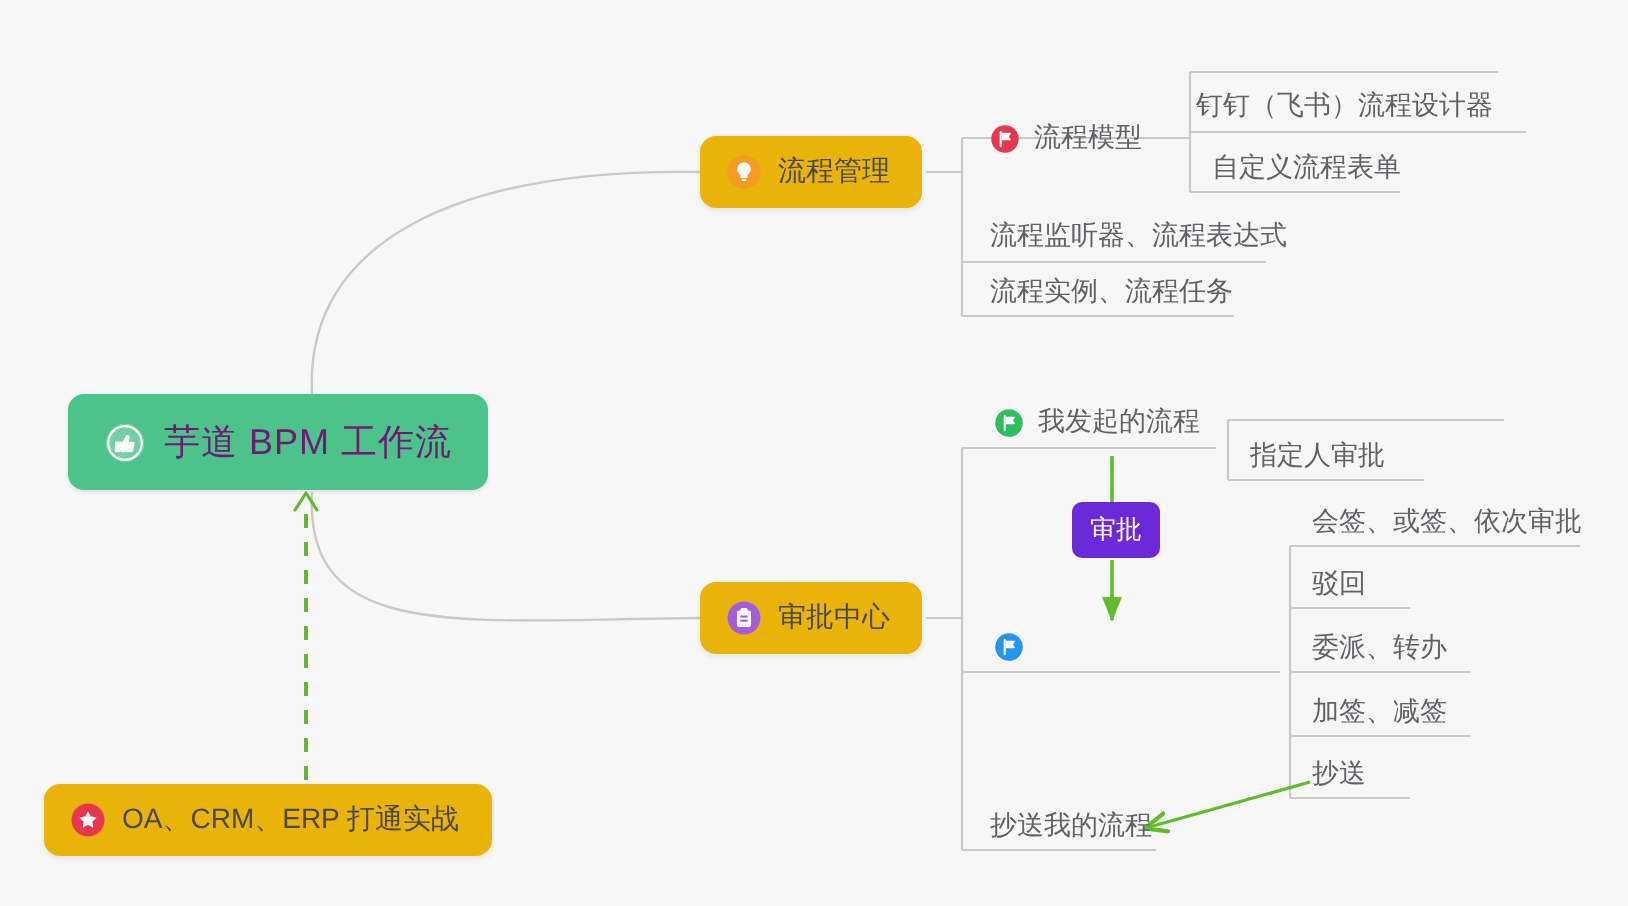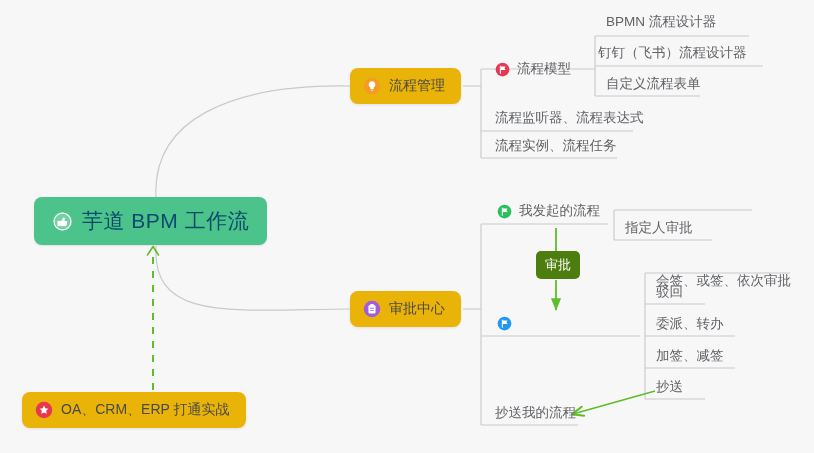--- a/index.html
+++ b/index.html
@@ -42,22 +42,22 @@
 
   
   .root-node {
     background: #4cc38a;
     border-radius: 8px;
     padding: 0 18px;
     height: 48px;
     box-shadow: 0 1px 2px rgba(0,0,0,.10);
   }
   .root-label {
-    color: #0c4a6e;
-    font-size: 21px;
+    color: #701a75;
+    font-size: 18px;
     letter-spacing: .5px;
   }
 
   
   .card-node {
     background: #eab308;
     border-radius: 8px;
     padding: 0 16px 0 13px;
     height: 36px;
     box-shadow: 0 1px 3px rgba(0,0,0,.09);
@@ -74,21 +74,21 @@
     background: transparent;
   }
   .text-label {
     color: #606266;
     font-size: 13.5px;
   }
   .text-node.with-icon { padding-left: 6px; }
 
   
   .tag-node {
-    background: #4d7c0f;
+    background: #6d28d9;
     border-radius: 5px;
     height: 28px;
     padding: 0 9px;
     justify-content: center;
   }
   .tag-label {
     color: #ffffff;
     font-size: 13px;
   }
 
@@ -203,23 +203,20 @@
       <svg viewBox="0 0 24 24">
         <circle cx="12" cy="12" r="11" fill="#e8384f"></circle>
         <path d="M8.6 6.4 v11.4" stroke="#ffffff" stroke-width="1.7" stroke-linecap="round"></path>
         <path d="M9.6 7 h6.6 a.5.5 0 0 1 .42 .77 l-1.5 2.2 1.5 2.2 a.5.5 0 0 1-.42 .77
                  H9.6 z" fill="#ffffff"></path>
       </svg>
     </span>
     <span class="text-label">流程模型</span>
   </div>
 
-  <div class="node text-node" style="left:598px; top:9px;">
-    <span class="text-label">BPMN 流程设计器</span>
-  </div>
   <div class="node text-node" style="left:590px; top:40px;">
     <span class="text-label">钉钉（飞书）流程设计器</span>
   </div>
   <div class="node text-node" style="left:598px; top:71px;">
     <span class="text-label">自定义流程表单</span>
   </div>
 
   <div class="node text-node" style="left:487px; top:105px;">
     <span class="text-label">流程监听器、流程表达式</span>
   </div>
@@ -264,21 +261,21 @@
     <span class="icon small">
       <svg viewBox="0 0 24 24">
         <circle cx="12" cy="12" r="11" fill="#2196f3"></circle>
         <path d="M8.6 6.4 v11.4" stroke="#ffffff" stroke-width="1.7" stroke-linecap="round"></path>
         <path d="M9.6 7 h6.6 a.5.5 0 0 1 .42 .77 l-1.5 2.2 1.5 2.2 a.5.5 0 0 1-.42 .77
                  H9.6 z" fill="#ffffff"></path>
       </svg>
     </span>
   </div>
 
-  <div class="node text-node" style="left:648px; top:248px;margin-top:20px;">
+  <div class="node text-node" style="left:648px; top:248px;">
     <span class="text-label">会签、或签、依次审批</span>
   </div>
   <div class="node text-node" style="left:648px; top:279px;">
     <span class="text-label">驳回</span>
   </div>
   <div class="node text-node" style="left:648px; top:311px;">
     <span class="text-label">委派、转办</span>
   </div>
   <div class="node text-node" style="left:648px; top:343px;">
     <span class="text-label">加签、减签</span>

